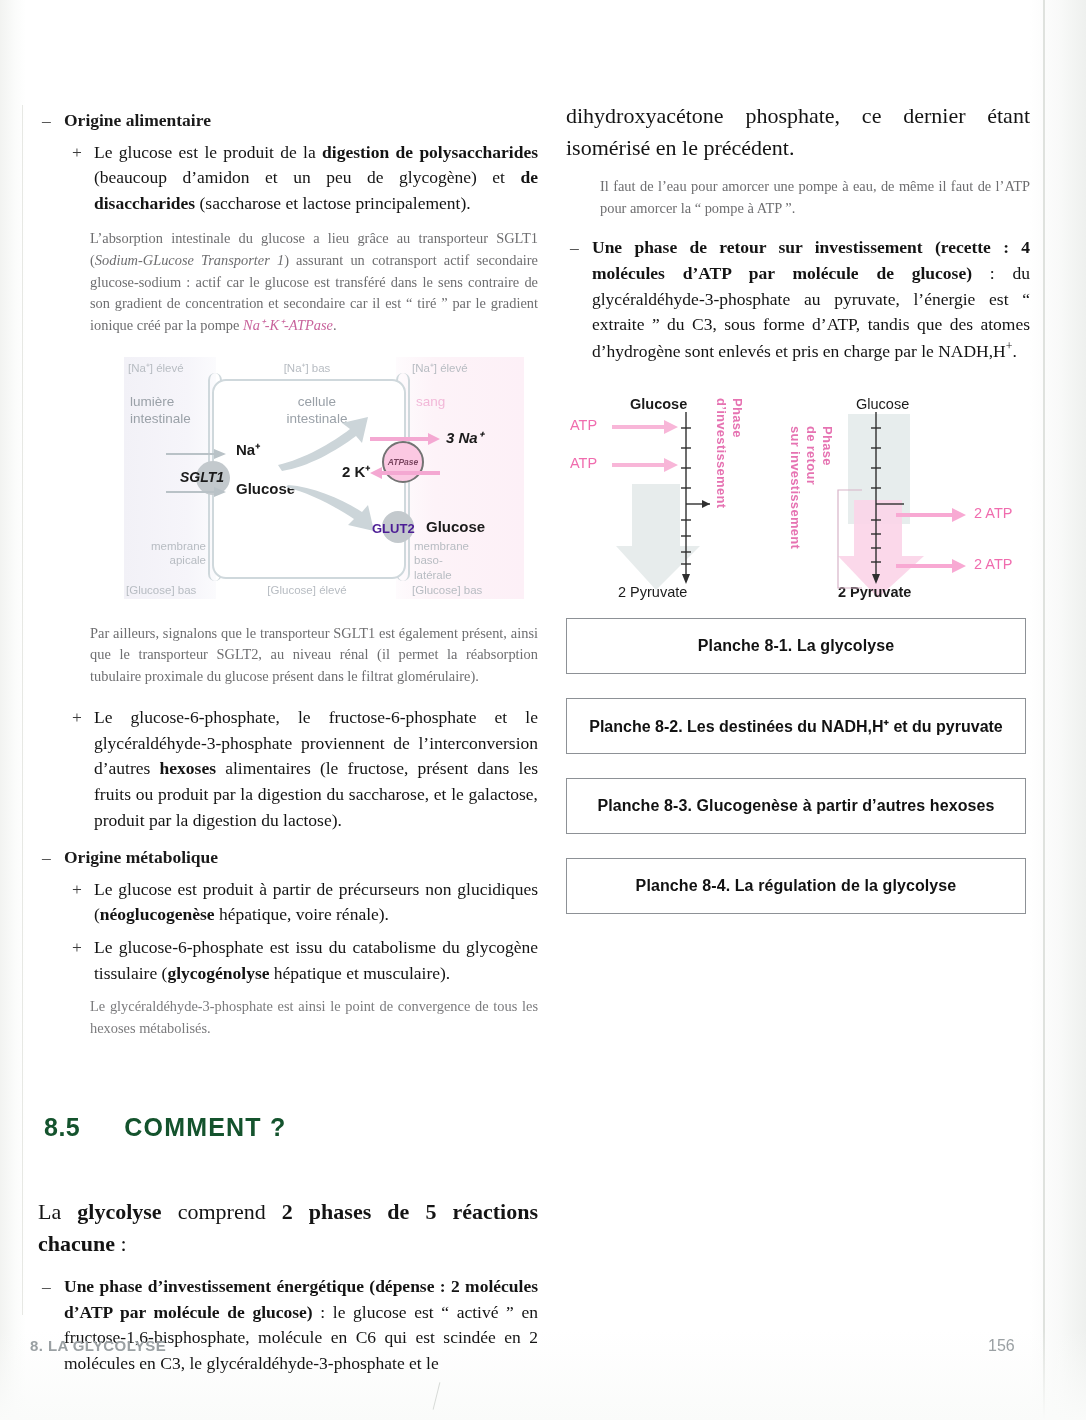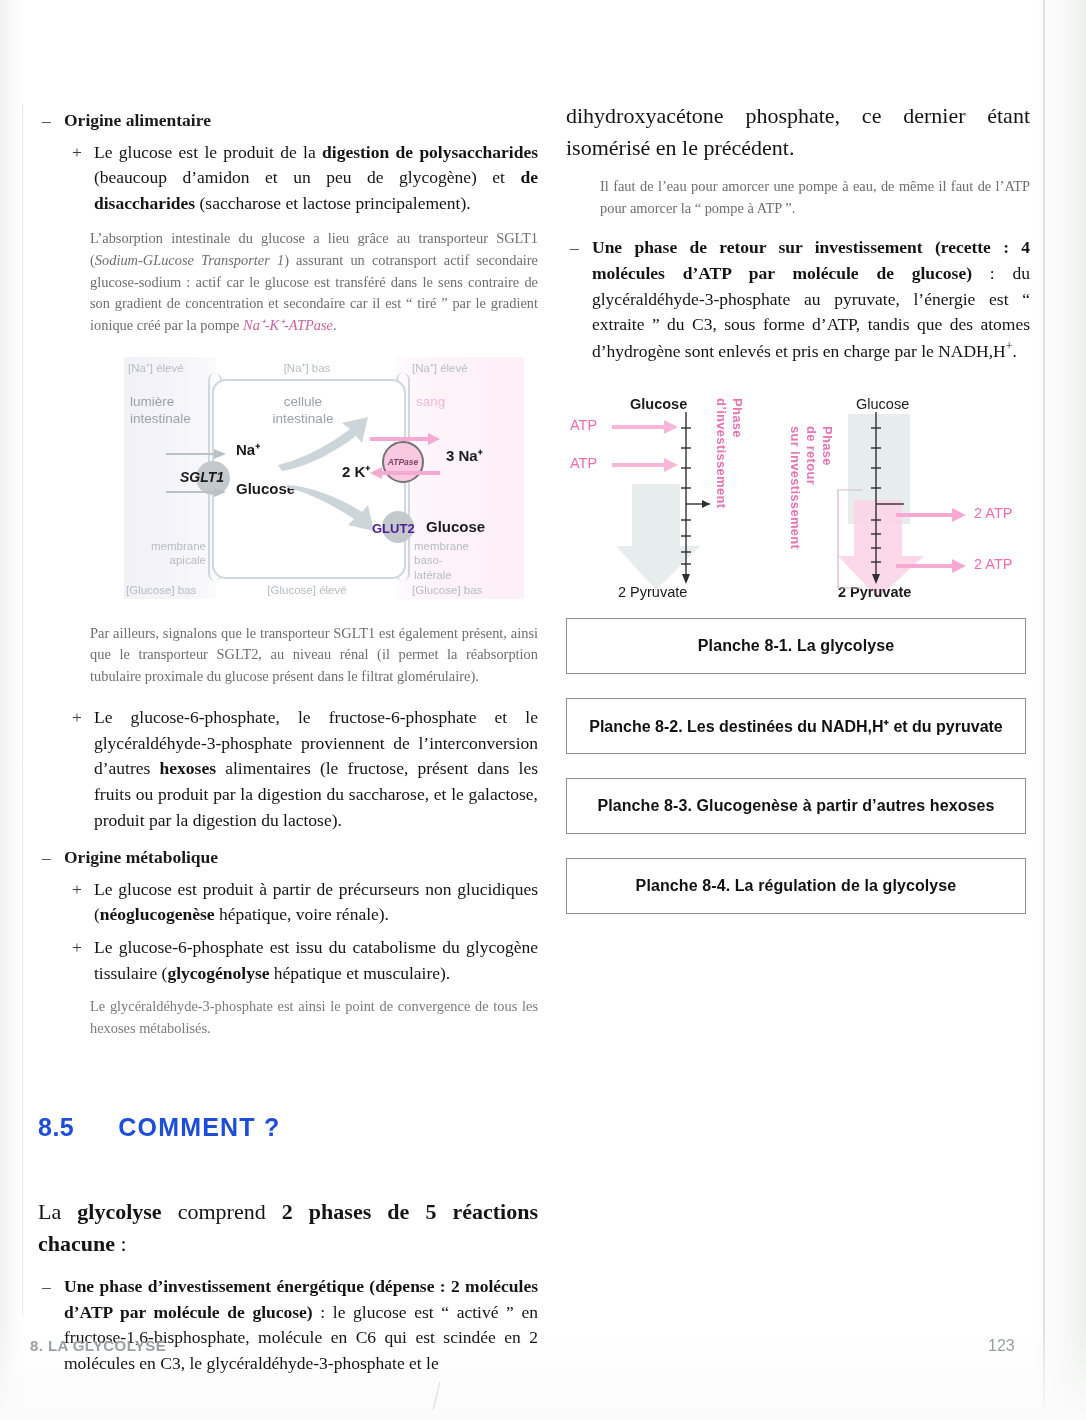--- a/index.html
+++ b/index.html
@@ -120,26 +120,26 @@
     text-align: justify;
     padding-left: 52px;
     margin-top: 10px;
   }
 
   sup { font-size: .68em; vertical-align: super; }
 
   
   .section-head {
     position: absolute;
-    left: 38px;
+    left: 44px;
     top: 1113px;
     display: flex;
     align-items: baseline;
     font-family: "Liberation Sans", sans-serif;
-    color: #1d4ed8;
+    color: #14532d;
     font-weight: bold;
   }
   .section-num { font-size: 25px; letter-spacing: .5px; }
   .section-title { font-size: 25px; margin-left: 44px; letter-spacing: 1.2px; }
 
   
   .footer-left {
     position: absolute;
     left: 30px; top: 1337px;
     font-family: "Liberation Sans", sans-serif;
@@ -317,21 +317,21 @@
       <div class="memL"></div>
       <div class="memR"></div>
       <div class="cellbox"></div>
 
       <div class="lbl" style="left:4px; top:4px;">[Na⁺] élevé</div>
       <div class="lbl c" style="left:118px; top:4px; width:130px;">[Na⁺] bas</div>
       <div class="lbl" style="left:288px; top:4px;">[Na⁺] élevé</div>
 
       <div class="lbl big" style="left:6px; top:36px; white-space:pre-line;">lumière
 intestinale</div>
-      <div class="lbl big c" style="left:104px; top:36px; width:150px; white-space:pre-line;">cellule
+      <div class="lbl big c" style="left:118px; top:36px; width:150px; white-space:pre-line;">cellule
 intestinale</div>
       <div class="lbl big pink" style="left:292px; top:36px;">sang</div>
 
       <div class="lbl r" style="left:0px; top:182px; width:82px; white-space:pre-line;">membrane
 apicale</div>
       <div class="lbl" style="left:290px; top:182px; white-space:pre-line;">membrane
 baso-latérale</div>
 
       <div class="lbl" style="left:2px; top:226px;">[Glucose] bas</div>
       <div class="lbl c" style="left:108px; top:226px; width:150px;">[Glucose] élevé</div>
@@ -358,21 +358,21 @@
         <path d="M2 2 C26 8 52 22 70 34 L64 40 L90 46 L84 20 L78 27 C58 14 30 2 4 0 Z" fill="#ccd5d9"></path>
       </svg>
 
       <div class="circ pinkc" style="left:258px; top:84px; width:38px; height:38px;">
         <span>ATPase</span>
       </div>
 
       <svg class="pink-arrow" style="left:246px; top:76px;" width="72" height="12" viewBox="0 0 72 12">
         <path d="M0 4 L58 4 L58 0 L70 6 L58 12 L58 8 L0 8 Z" fill="#f4a8d2"></path>
       </svg>
-      <div class="dark" style="left:322px; top:88px;">3 Na⁺</div>
+      <div class="dark" style="left:322px; top:70px;font-style:italic;">3 Na⁺</div>
 
       <svg class="pink-arrow" style="left:244px; top:110px;" width="72" height="12" viewBox="0 0 72 12">
         <path d="M72 4 L14 4 L14 0 L2 6 L14 12 L14 8 L72 8 Z" fill="#f4a8d2"></path>
       </svg>
       <div class="dark" style="left:218px; top:104px;">2 K⁺</div>
 
       <div class="circ" style="left:258px; top:154px; width:32px; height:32px;"></div>
       <div class="lbl" style="left:248px; top:164px; font-size:13px; color:#4c1d95; font-weight:bold;">GLUT2</div>
       <div class="dark" style="left:302px; top:161px;">Glucose</div>
     </div>
@@ -525,16 +525,16 @@
       <span>Planche 8-3. Glucogenèse à partir d’autres hexoses</span>
     </div>
     <div class="planche">
       <span>Planche 8-4. La régulation de la glycolyse</span>
     </div>
   </div>
 
   <div class="footer-left">
     <span class="b">8. LA GLYCOLYSE</span>
   </div>
-  <div class="footer-right">123</div>
+  <div class="footer-right">156</div>
   <div class="footer-slash"></div>
 
 </div>
 
 </body></html>

